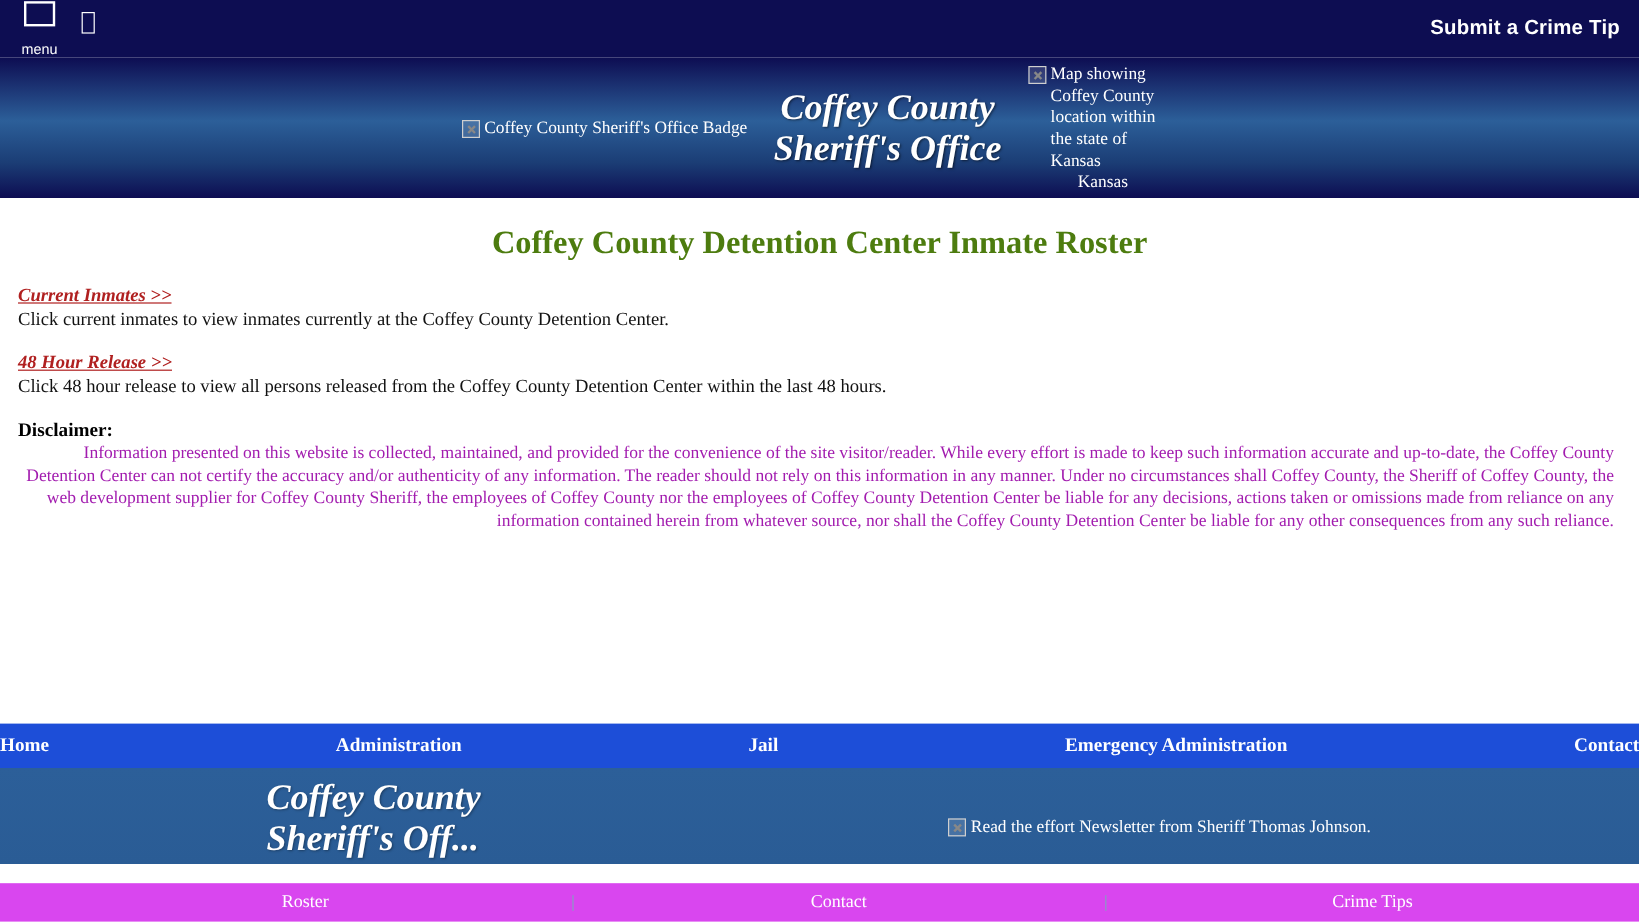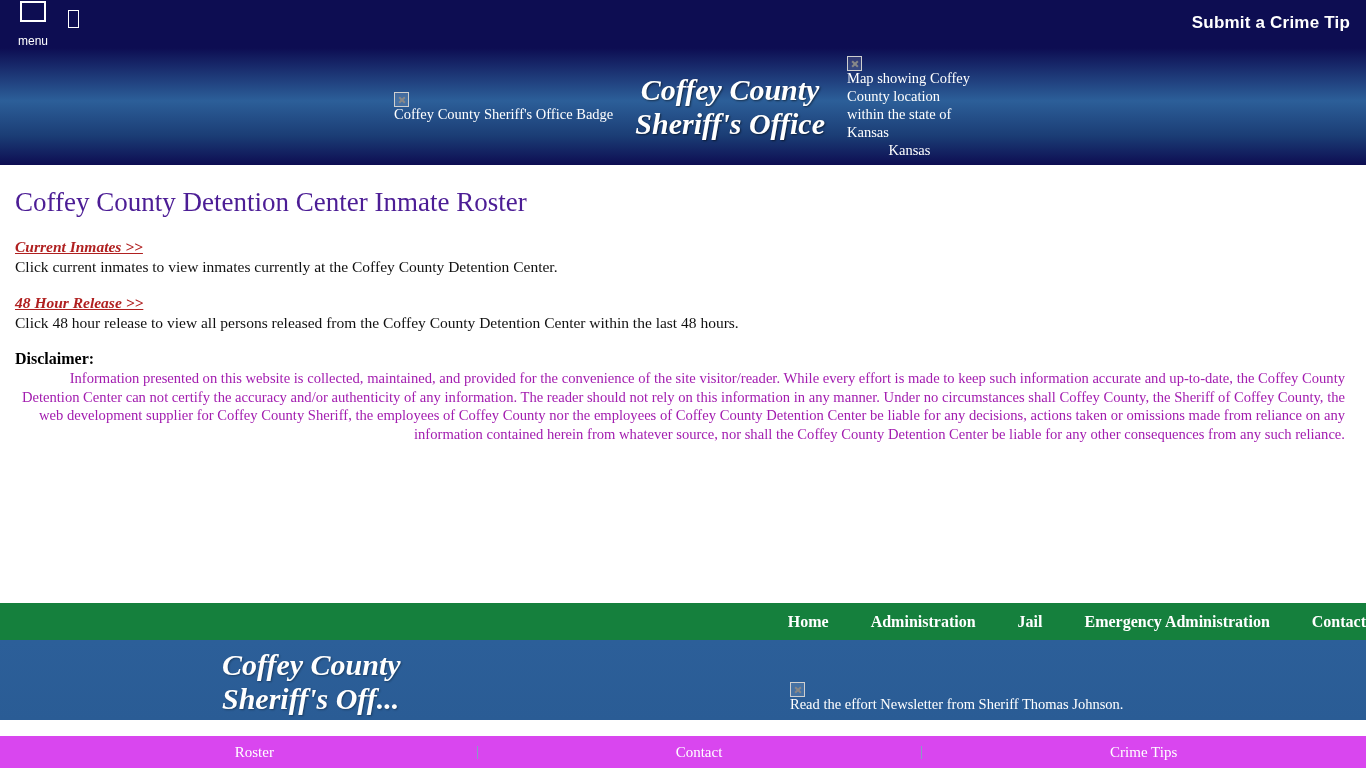--- a/index.html
+++ b/index.html
@@ -78,21 +78,20 @@
     align-items: center;
     gap: 22px;
   }
   .broken-img {
     color: #ffffff;
     font-size: 14.5px;
     font-family: "Liberation Serif", serif;
     display: inline-flex;
     align-items: flex-start;
     line-height: 18px;
-    flex-direction: column;
   }
   .broken-icon {
     display: inline-block;
     width: 15px;
     height: 15px;
     border: 1px solid #cfcfcf;
     margin-right: 4px;
     position: relative;
     flex: none;
     top: 2px;
@@ -128,24 +127,25 @@
     line-height: 18px;
   }
 
   
   .content {
     padding: 22px 15px 0 15px;
     min-height: 438px;
   }
   h1.page-title {
     margin: 0 0 20px 0;
-    color: #4c1d95;
+    color: #4d7c0f;
     font-size: 27px;
-    font-weight: normal;
-    font-family: "Liberation Serif", serif;
+    font-weight: bold;
+    font-family: "Liberation Serif", serif;
+    text-align: center;
   }
   a.roster-link {
     display: inline-block;
     color: #b02020;
     font-weight: bold;
     font-style: italic;
     font-size: 15.5px;
     text-decoration: underline;
     margin-bottom: 2px;
     font-family: "Liberation Serif", serif;
@@ -165,24 +165,24 @@
     line-height: 18.5px;
     color: #a21caf;
     margin: 0;
     max-width: 1330px;
     text-align: right;
   }
 
   
   .footer-nav {
     height: 37px;
-    background: #15803d;
-    display: flex;
-    align-items: center;
-    justify-content: flex-end;
+    background: #1d4ed8;
+    display: flex;
+    align-items: center;
+    justify-content: space-between;
     gap: 42px;
   }
   .footer-nav a {
     color: #ffffff;
     font-weight: bold;
     font-size: 16px;
     text-decoration: none;
     font-family: "Liberation Serif", serif;
   }
 

